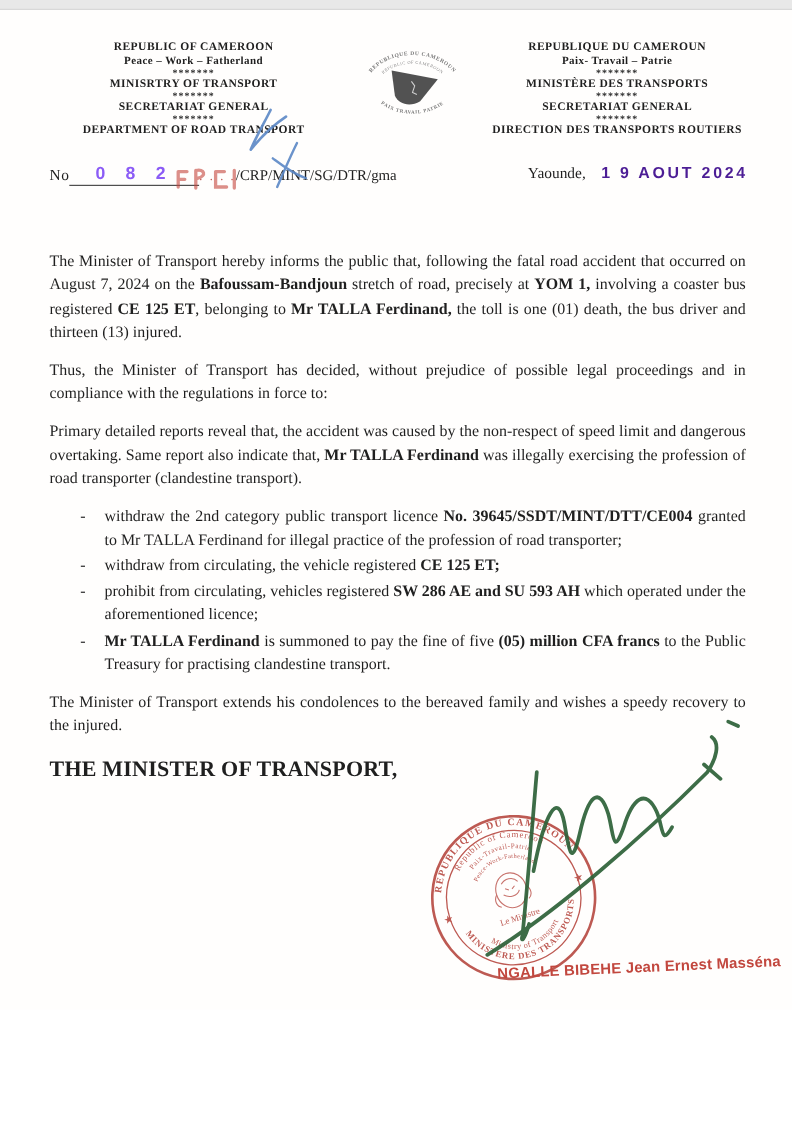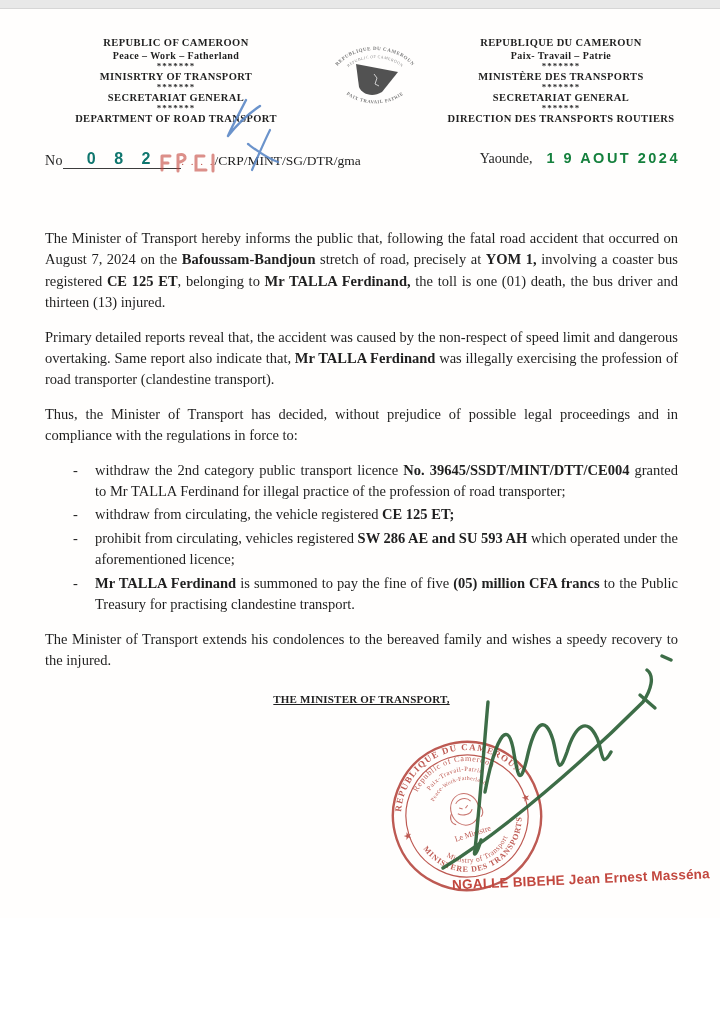--- a/index.html
+++ b/index.html
@@ -13,37 +13,37 @@
   .hblock.right{width:248px;}
   .hline{font-size:10.5px;letter-spacing:.4px;line-height:13px;}
   .hline.motto{font-size:10px;}
   .hline.stars{font-size:9px;line-height:8px;letter-spacing:1px;color:#2a2a2a;}
   .sealwrap{width:105px;padding-top:2px;}
   
   .refrow{position:absolute;top:150px;left:45px;width:635px;display:flex;justify-content:space-between;font-size:14px;}
   .refleft{white-space:nowrap;}
   .no-label{letter-spacing:.5px;}
   .no-slot{display:inline-block;width:118px;border-bottom:1.2px solid #3c3c3c;text-align:center;vertical-align:bottom;}
-  .no-number{font-family:"Liberation Sans", sans-serif;font-weight:bold;font-size:16px;color:#0f766e;letter-spacing:7px;}
+  .no-number{font-family:"Liberation Sans", sans-serif;font-weight:bold;font-size:16px;color:#8b5cf6;letter-spacing:7px;}
   .no-dots{color:#b9534b;letter-spacing:2px;font-size:11px;}
   .refsuffix{font-size:13.5px;}
   .dateright{white-space:nowrap;}
-  .date-stamp{font-family:"Liberation Sans", sans-serif;font-weight:bold;font-size:14.5px;color:#15803d;letter-spacing:2.5px;margin-left:14px;}
+  .date-stamp{font-family:"Liberation Sans", sans-serif;font-weight:bold;font-size:14.5px;color:#4c1d95;letter-spacing:2.5px;margin-left:14px;}
   
   .title{position:absolute;top:198px;left:0;width:720px;text-align:center;}
   .title span{font-weight:bold;font-size:17.5px;letter-spacing:1px;text-decoration:underline;text-decoration-thickness:2px;text-underline-offset:4px;}
   
   .body{position:absolute;top:228px;left:45px;width:633px;font-size:14.5px;line-height:21.4px;text-align:justify;}
   .body p{margin:0 0 13px 0;}
   .b{font-weight:bold;}
   ul.dash{list-style:none;margin:0 0 13px 0;padding:0 0 0 28px;}
   ul.dash li{display:flex;margin:0 0 2px 0;}
   ul.dash li .dash-marker{width:22px;flex:none;}
   ul.dash li .li-text{flex:1;text-align:justify;}
-  .minister-line{text-align:center;font-weight:bold;font-size:11px;letter-spacing:.2px;margin-top:18px;padding-right:0;text-decoration:underline;}
+  .minister-line{text-align:left;font-weight:bold;font-size:20px;letter-spacing:.2px;margin-top:18px;padding-right:0;}
   
   .stampwrap{position:absolute;left:388px;top:737px;width:158px;height:158px;transform:rotate(-18deg);opacity:.88;}
   .sigwrap{position:absolute;left:415px;top:640px;width:275px;height:255px;pointer-events:none;}
   .namestamp{position:absolute;left:452px;top:872px;width:250px;transform:rotate(-2.5deg);
              font-family:"Liberation Sans", sans-serif;font-weight:bold;font-size:13.5px;
              color:#c2473e;letter-spacing:.2px;white-space:nowrap;}
   .bluemark1{position:absolute;left:198px;top:96px;width:70px;height:50px;}
   .bluemark2{position:absolute;left:240px;top:128px;width:50px;height:45px;}
   .redfrag{position:absolute;left:156px;top:150px;width:66px;height:26px;opacity:.8;}
 </style>
@@ -103,22 +103,22 @@
       <span class="no-label">No</span><span class="no-slot"><span class="no-number">0 8 2</span></span><span class="no-dots">. . . .</span><span class="refsuffix">/CRP/MINT/SG/DTR/gma</span>
     </div>
     <div class="dateright">
       <span>Yaounde,</span><span class="date-stamp">1 9  AOUT  2024</span>
     </div>
   </div>
 
 
   <div class="body">
     <p><span>The Minister of Transport hereby informs the public that, following the fatal road accident that occurred on August 7, 2024 on the </span><span class="b">Bafoussam-Bandjoun</span><span> stretch of road, precisely at </span><span class="b">YOM 1,</span><span> involving a coaster bus registered </span><span class="b">CE 125 ET</span><span>, belonging to </span><span class="b">Mr TALLA Ferdinand,</span><span> the toll is one (01) death, the bus driver and thirteen (13) injured.</span></p>
+    <p><span>Thus, the Minister of Transport has decided, without prejudice of possible legal proceedings and in compliance with the regulations in force to:</span></p>
     <p><span>Primary detailed reports reveal that, the accident was caused by the non-respect of speed limit and dangerous overtaking. Same report also indicate that, </span><span class="b">Mr TALLA Ferdinand</span><span> was illegally exercising the profession of road transporter (clandestine transport).</span></p>
-    <p><span>Thus, the Minister of Transport has decided, without prejudice of possible legal proceedings and in compliance with the regulations in force to:</span></p>
     <ul class="dash">
       <li>
         <span class="dash-marker">-</span>
         <span class="li-text"><span>withdraw the 2nd category public transport licence </span><span class="b">No. 39645/SSDT/MINT/DTT/CE004</span><span> granted to Mr TALLA Ferdinand for illegal practice of the profession of road transporter;</span></span>
       </li>
       <li>
         <span class="dash-marker">-</span>
         <span class="li-text"><span>withdraw from circulating, the vehicle registered </span><span class="b">CE 125 ET;</span></span>
       </li>
       <li>

